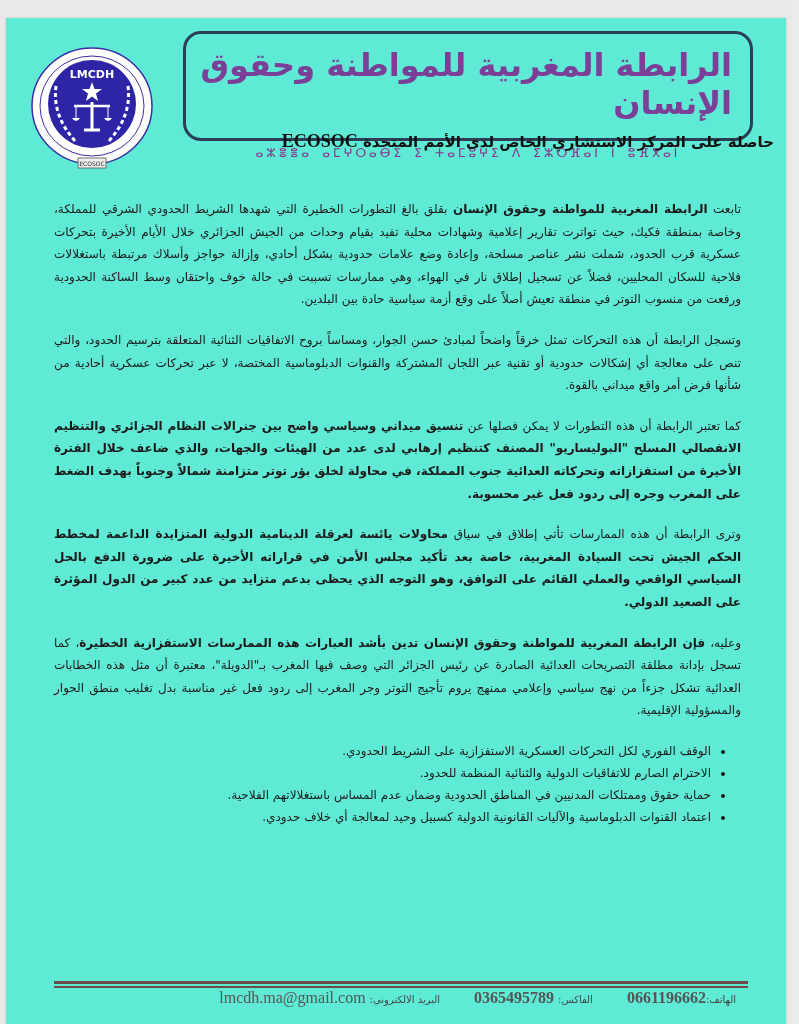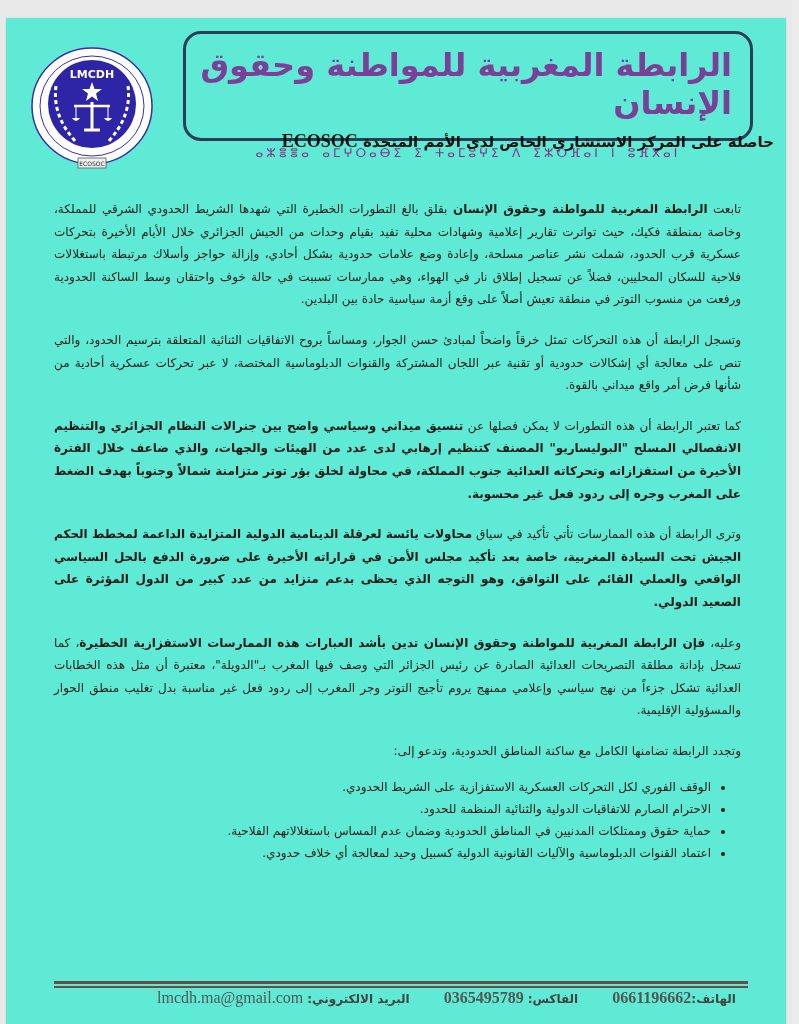--- a/index.html
+++ b/index.html
@@ -63,21 +63,21 @@
   .body ul { margin: 14px 0 0 0; padding: 0 30px 0 0; list-style: disc; }
   .body li { line-height: 22px; }
   .footer-rule {
     position: absolute; left: 48px; right: 38px; top: 963px; height: 7px;
     border-top: 3px solid #6e4a4a; border-bottom: 2px solid #6e4a4a; box-sizing: border-box;
   }
   .footer-row {
     position: absolute; left: 90px; right: 50px; direction: rtl;
     font-family: "Liberation Serif", serif; white-space: nowrap;
   }
-  .footer-row .lbl { font-family: "DejaVu Sans", sans-serif; font-size: 12px; font-weight: bold; color: #444; }
+  .footer-row .lbl { font-family: "DejaVu Sans", sans-serif; font-size: 10px; font-weight: normal; color: #444; }
   .row1 { top: 971px; font-size: 16px; color: #555; }
   .row2 { top: 990px; font-size: 14px; color: #444; font-weight: bold; }
   .gap { display: inline-block; width: 26px; }
   .val { font-weight: bold; }
 </style>
 </head>
 <body>
 
 <div class="page">
 
@@ -113,23 +113,22 @@
   <div class="ecosoc-line">
     <span>حاصلة على المركز الاستشاري الخاص لدى الأمم المتحدة</span>
     <span class="latin">ECOSOC</span>
   </div>
 
 
   <div class="body">
     <p><span>تابعت </span><b>الرابطة المغربية للمواطنة وحقوق الإنسان</b><span> بقلق بالغ التطورات الخطيرة التي شهدها الشريط الحدودي الشرقي للمملكة، وخاصة بمنطقة فكيك، حيث تواترت تقارير إعلامية وشهادات محلية تفيد بقيام وحدات من الجيش الجزائري خلال الأيام الأخيرة بتحركات عسكرية قرب الحدود، شملت نشر عناصر مسلحة، وإعادة وضع علامات حدودية بشكل أحادي، وإزالة حواجز وأسلاك مرتبطة باستغلالات فلاحية للسكان المحليين، فضلاً عن تسجيل إطلاق نار في الهواء، وهي ممارسات تسببت في حالة خوف واحتقان وسط الساكنة الحدودية ورفعت من منسوب التوتر في منطقة تعيش أصلاً على وقع أزمة سياسية حادة بين البلدين.</span></p>
     <p>وتسجل الرابطة أن هذه التحركات تمثل خرقاً واضحاً لمبادئ حسن الجوار، ومساساً بروح الاتفاقيات الثنائية المتعلقة بترسيم الحدود، والتي تنص على معالجة أي إشكالات حدودية أو تقنية عبر اللجان المشتركة والقنوات الدبلوماسية المختصة، لا عبر تحركات عسكرية أحادية من شأنها فرض أمر واقع ميداني بالقوة.</p>
     <p><span>كما تعتبر الرابطة أن هذه التطورات لا يمكن فصلها عن </span><b>تنسيق ميداني وسياسي واضح بين جنرالات النظام الجزائري والتنظيم الانفصالي المسلح "البوليساريو" المصنف كتنظيم إرهابي لدى عدد من الهيئات والجهات، والذي ضاعف خلال الفترة الأخيرة من استفزازاته وتحركاته العدائية جنوب المملكة، في محاولة لخلق بؤر توتر متزامنة شمالاً وجنوباً بهدف الضغط على المغرب وجره إلى ردود فعل غير محسوبة.</b></p>
-    <p><span>وترى الرابطة أن هذه الممارسات تأتي تأكيد في سياق </span><b>محاولات يائسة لعرقلة الدينامية الدولية المتزايدة الداعمة لمخطط الحكم الجيش تحت السيادة المغربية، خاصة بعد تأكيد مجلس الأمن في قراراته الأخيرة على ضرورة الدفع بالحل السياسي الواقعي والعملي القائم على التوافق، وهو التوجه الذي يحظى بدعم متزايد من عدد كبير من الدول المؤثرة على الصعيد الدولي.</b></p>
+    <p><span>وترى الرابطة أن هذه الممارسات تأتي إطلاق في سياق </span><b>محاولات يائسة لعرقلة الدينامية الدولية المتزايدة الداعمة لمخطط الحكم الجيش تحت السيادة المغربية، خاصة بعد تأكيد مجلس الأمن في قراراته الأخيرة على ضرورة الدفع بالحل السياسي الواقعي والعملي القائم على التوافق، وهو التوجه الذي يحظى بدعم متزايد من عدد كبير من الدول المؤثرة على الصعيد الدولي.</b></p>
     <p><span>وعليه، </span><b>فإن الرابطة المغربية للمواطنة وحقوق الإنسان تدين بأشد العبارات هذه الممارسات الاستفزازية الخطيرة</b><span>، كما تسجل بإدانة مطلقة التصريحات العدائية الصادرة عن رئيس الجزائر التي وصف فيها المغرب بـ"الدويلة"، معتبرة أن مثل هذه الخطابات العدائية تشكل جزءاً من نهج سياسي وإعلامي ممنهج يروم تأجيج التوتر وجر المغرب إلى ردود فعل غير مناسبة بدل تغليب منطق الحوار والمسؤولية الإقليمية.</span></p>
-    <p style="margin-bottom:0">وتجدد الرابطة تضامنها الكامل مع ساكنة المناطق الحدودية، وتدعو إلى:</p>
     <ul>
       <li>الوقف الفوري لكل التحركات العسكرية الاستفزازية على الشريط الحدودي.</li>
       <li>الاحترام الصارم للاتفاقيات الدولية والثنائية المنظمة للحدود.</li>
       <li>حماية حقوق وممتلكات المدنيين في المناطق الحدودية وضمان عدم المساس باستغلالاتهم الفلاحية.</li>
       <li>اعتماد القنوات الدبلوماسية والآليات القانونية الدولية كسبيل وحيد لمعالجة أي خلاف حدودي.</li>
     </ul>
   </div>
 
   <div class="footer-rule"></div>
 

